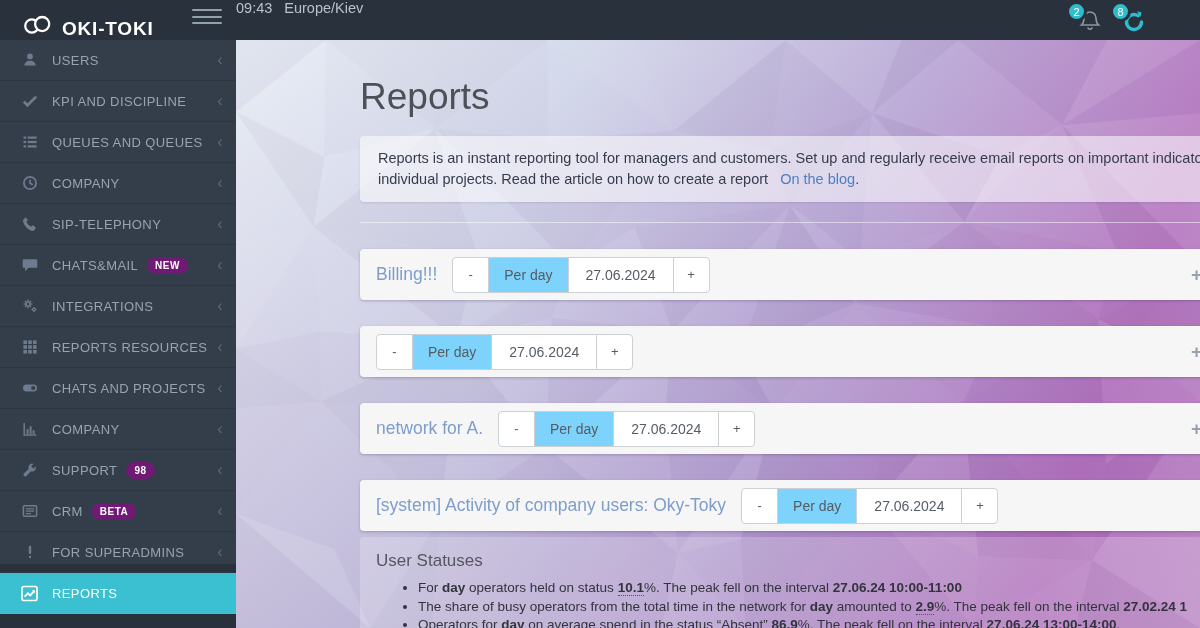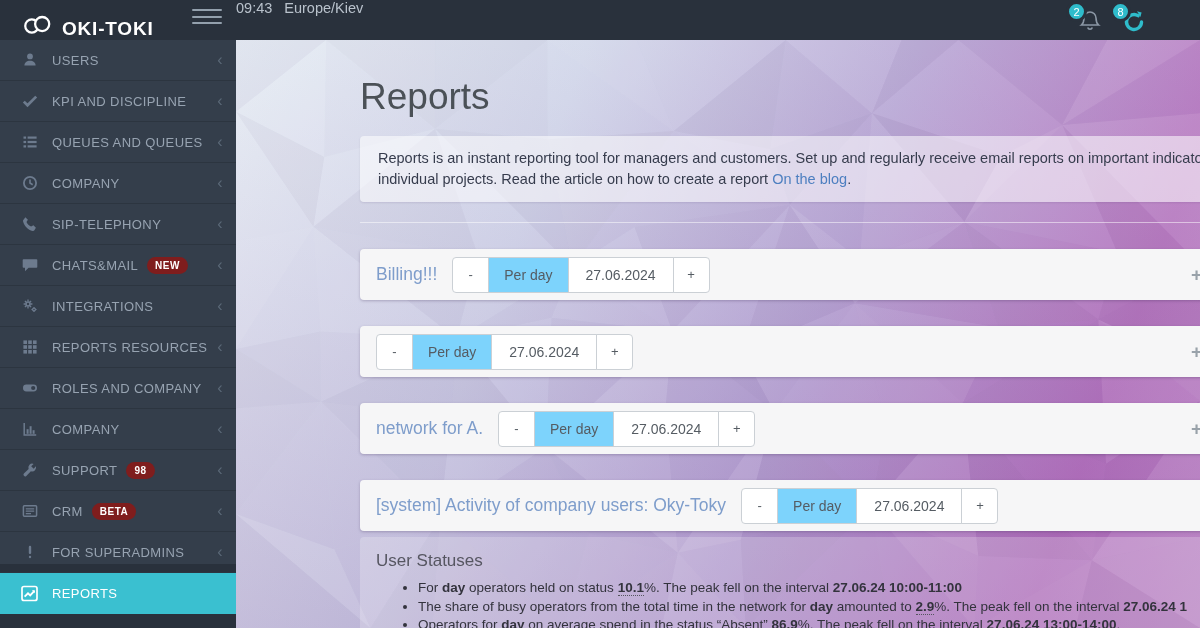--- a/index.html
+++ b/index.html
@@ -23,40 +23,40 @@
     background:#2fbccb; border:3px solid #29313c; color:#fff; font-size:11px;
     display:flex; align-items:center; justify-content:center; z-index:2; }
 
   
   .sidebar { position:absolute; top:40px; left:0; width:236px; height:524px; background:#343e4b; z-index:20; }
   .side-item { height:41px; display:flex; align-items:center; padding:0 13px 0 20px;
     border-bottom:1px solid #2c3540; color:#97a3b1; font-size:13px; letter-spacing:.4px; cursor:pointer; }
   .s-icon { width:19px; margin-right:13px; color:#6d7b8e; display:flex; justify-content:center; align-items:center; }
   .s-label { white-space:nowrap; }
   .chev { margin-left:auto; color:#5a6877; font-size:16px; line-height:1; }
-  .badge-pill { background:#7f1d1d; color:#fff; font-size:10px; font-weight:bold;
+  .badge-pill { background:#701a75; color:#fff; font-size:10px; font-weight:bold;
     border-radius:10px; padding:3px 8px; margin-left:9px; letter-spacing:.5px; }
   .side-item.active { background:#3ac0d0; color:#ffffff; border-bottom-color:#3ac0d0; }
   .side-item.active .s-icon { color:#ffffff; }
 
   
   .main { position:absolute; left:236px; top:40px; width:964px; height:588px; overflow:hidden;
     background:
       linear-gradient(rgba(255,255,255,.16), rgba(140,78,160,.18)),
       linear-gradient(110deg,#e3eaf3 0%, #cdd3e8 30%, #b2a0d2 58%, #b06cbb 85%, #ba80c4 100%);
   }
   #poly { position:absolute; inset:0; pointer-events:none; }
   .content { position:relative; z-index:1; padding:36px 0 0 124px; }
 
   .page-title { margin:0 0 18px; font-size:37px; font-weight:300; color:#4b5157; }
 
   .info-box { background:rgba(255,255,255,.55); border-radius:4px; padding:12px 18px;
     width:862px; color:#363c4d; font-size:14.5px; line-height:21px; box-shadow:0 1px 2px rgba(60,40,90,.12); }
   .nowrap { display:block; white-space:nowrap; }
-  .link { color:#4d7fc0; cursor:pointer; text-decoration:none; }
+  .link { color:#4d7fc0; cursor:pointer; text-decoration:none;margin-left:8px; }
 
   .divider { border:none; border-top:1px solid rgba(255,255,255,.5); margin:20px 0 0; width:862px; }
 
   .report-card { display:flex; align-items:center; background:#f6f6f7; border-radius:4px;
     height:51px; width:862px; padding:0 20px 0 16px; margin-top:26px; box-shadow:0 1px 3px rgba(55,35,80,.28); }
   .report-title { color:#7e9dcb; font-size:17.5px; margin-right:15px; white-space:nowrap; cursor:pointer; }
   .btn-group { display:flex; }
   .btn { height:36px; background:#fff; border:1px solid #cbd0d5; margin-left:-1px; color:#555c63;
     font-size:14px; display:flex; align-items:center; justify-content:center; cursor:pointer;
     font-family:"Liberation Sans", sans-serif; padding:0; }
@@ -219,21 +219,21 @@
     <span class="chev">‹</span>
   </div>
 
   <div class="side-item">
     <span class="s-icon">
         <svg width="16" height="16" viewBox="0 0 16 16" fill="currentColor">
           <rect x="1" y="4.6" width="14" height="6.8" rx="3.4"></rect>
           <circle cx="11.2" cy="8" r="2.1" fill="#343e4b"></circle>
         </svg>
       </span>
-    <span class="s-label">ROLES AND COMPANY</span>
+    <span class="s-label">CHATS AND PROJECTS</span>
     <span class="chev">‹</span>
   </div>
 
   <div class="side-item">
     <span class="s-icon">
         <svg width="16" height="16" viewBox="0 0 16 16">
           <path d="M2.2 2v12h12" fill="none" stroke="currentColor" stroke-width="1.5"></path>
           <rect x="4.6" y="8.2" width="2" height="4.6" fill="currentColor"></rect>
           <rect x="7.6" y="5.2" width="2" height="7.6" fill="currentColor"></rect>
           <rect x="10.6" y="9.2" width="2" height="3.6" fill="currentColor"></rect>
@@ -451,18 +451,18 @@
         <button class="btn period">Per day</button>
         <button class="btn date">27.06.2024</button>
         <button class="btn last step">+</button>
       </div>
     </div>
 
     <div class="report-body">
       <div class="rb-title">User Statuses</div>
       <ul class="rb-list">
         <li><span>For </span><b>day</b><span> operators held on status </span><b class="dotted">10.1</b><span>%. The peak fell on the interval </span><b>27.06.24 10:00-11:00</b></li>
-        <li><span>The share of busy operators from the total time in the network for </span><b>day</b><span> amounted to </span><b class="dotted">2.9</b><span>%. The peak fell on the interval </span><b>27.06.24 1</b></li>
+        <li><span>The share of busy operators from the total time in the network for </span><b>day</b><span> amounted to </span><b class="dotted">2.9</b><span>%. The peak fell on the interval </span><b>27.02.24 1</b></li>
         <li><span>Operators for </span><b>day</b><span> on average spend in the status “Absent” </span><b class="dotted">86.9</b><span>%. The peak fell on the interval </span><b>27.06.24 13:00-14:00</b><span>.</span></li>
       </ul>
     </div>
   </div>
 </div>
 
 </body></html>

